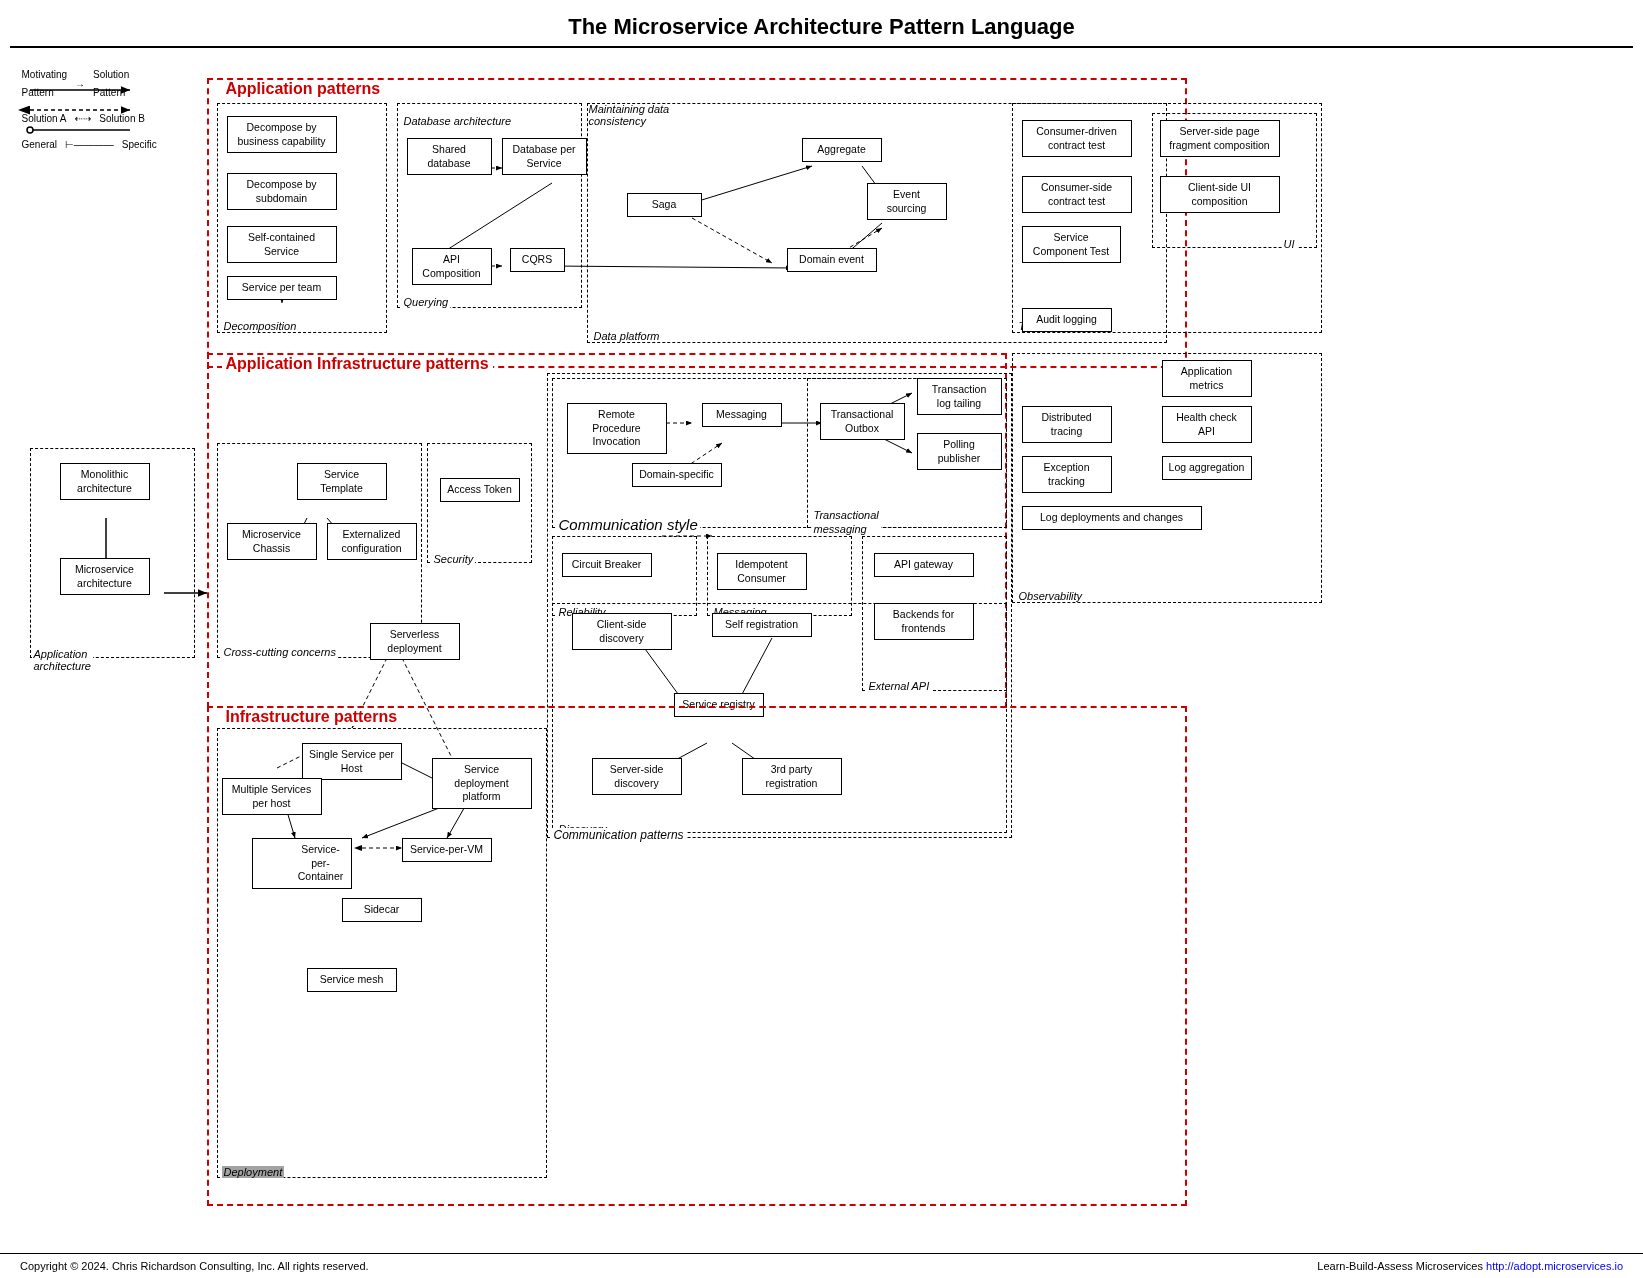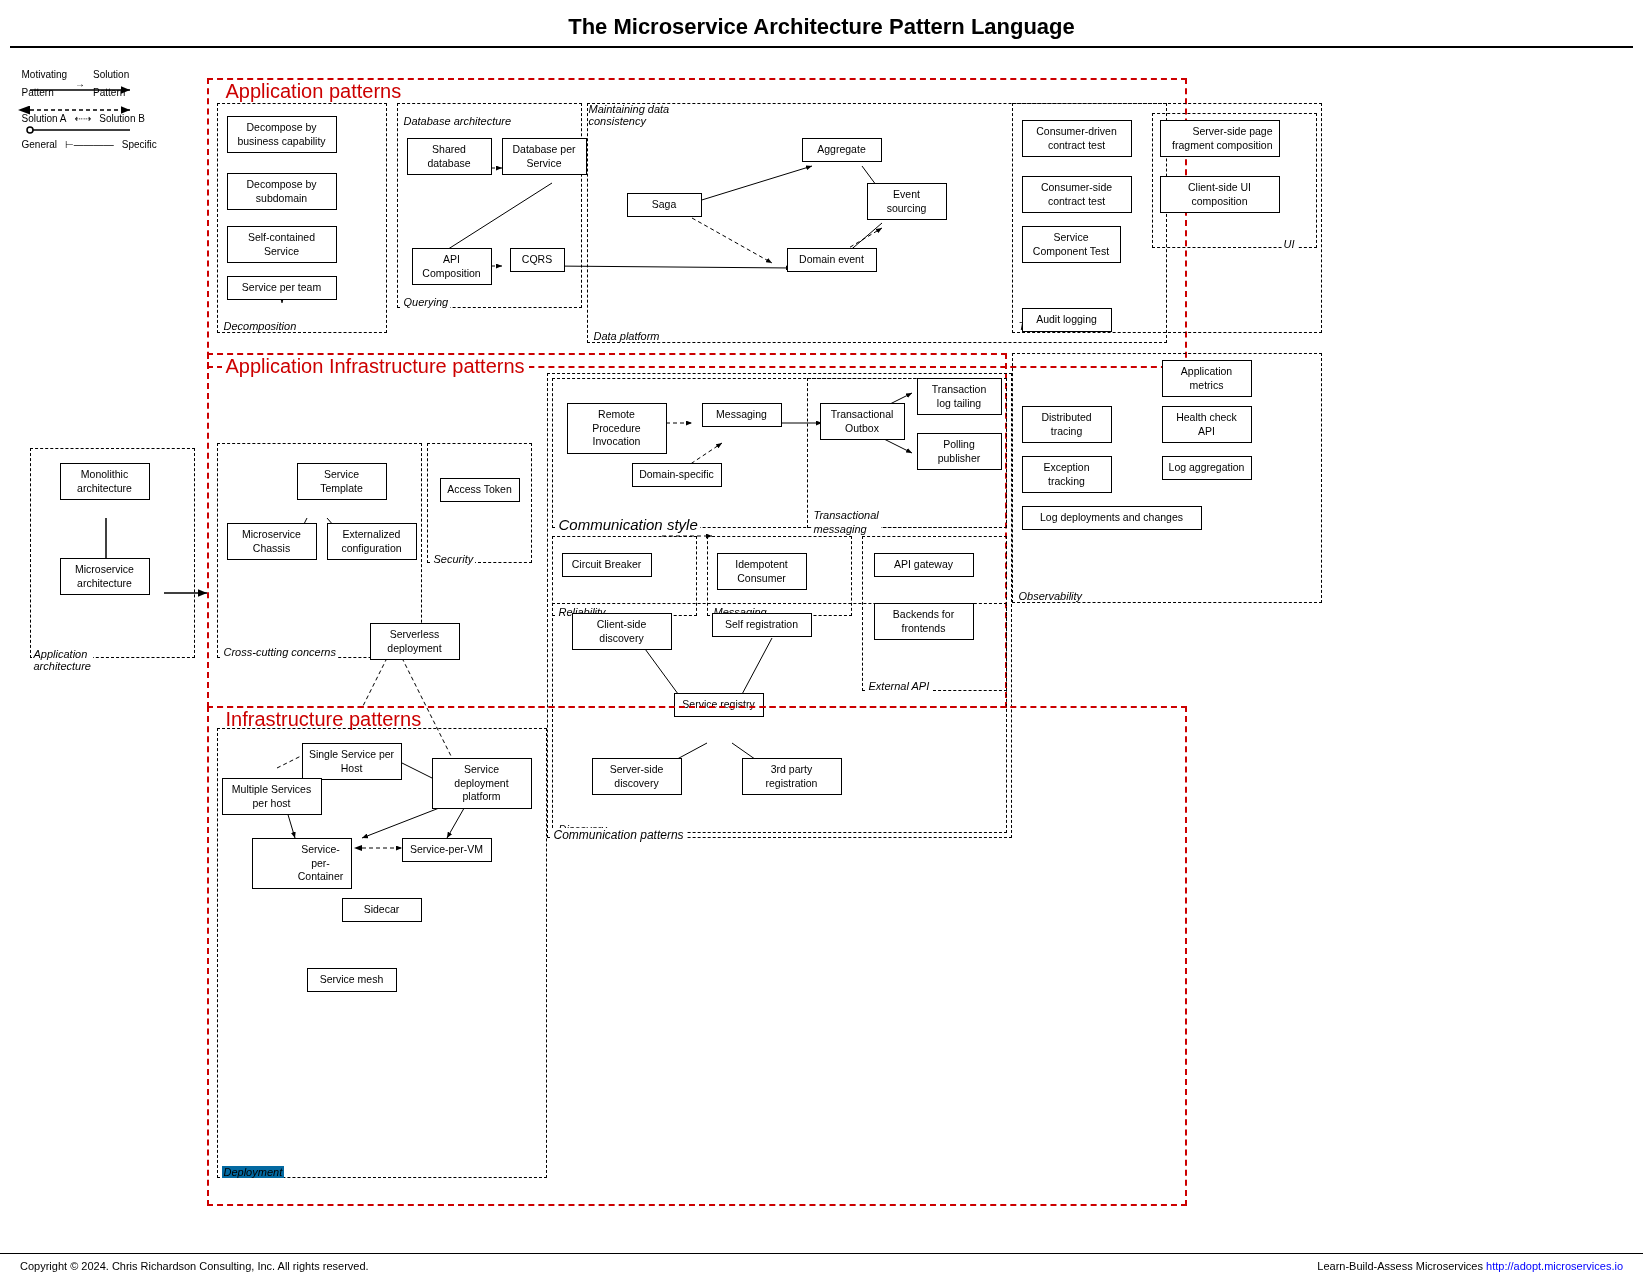--- a/index.html
+++ b/index.html
@@ -46,22 +46,22 @@
     .arrows-svg {
       position: absolute;
       top: 0; left: 0;
       width: 100%;
       height: 100%;
       pointer-events: none;
     }
 
     .red-title {
       color: #c00;
-      font-size: 20px;
-      font-weight: normal;
+      font-size: 16px;
+      font-weight: bold;
     }
 
     .footer {
       border-top: 1px solid #000;
       padding: 6px 10px;
       display: flex;
       justify-content: space-between;
       font-size: 11px;
       margin-top: 4px;
     }
@@ -212,21 +212,21 @@
 
   <div style="position:absolute;top:55px;left:1000px;width:310px;height:230px;border:1.5px dashed #000;"></div>
   <div style="position:absolute;top:272px;left:1005px;font-style:italic;font-size:11px;background:#fff;padding:0 2px;">Testing</div>
 
   <div style="position:absolute;top:65px;left:1140px;width:165px;height:135px;border:1.5px dashed #000;"></div>
   <div style="position:absolute;top:190px;left:1270px;font-style:italic;font-size:11px;background:#fff;padding:0 2px;">UI</div>
 
   <div class="node" style="width:110px;top:72px;left:1010px;">Consumer-driven contract test</div>
   <div class="node" style="width:110px;top:128px;left:1010px;">Consumer-side contract test</div>
   <div class="node" style="width:99px;top:178px;left:1010px;">Service Component Test</div>
-  <div class="node" style="width:120px;top:72px;left:1148px;text-align:right;">Server-side page fragment composition</div>
+  <div class="node" style="width:120px;top:72px;left:1148px;">Server-side page fragment composition</div>
   <div class="node" style="width:120px;top:128px;left:1148px;">Client-side UI composition</div>
 
   <div class="node" style="width:90px;top:260px;left:1010px;">Audit logging</div>
 
   <div style="position:absolute;top:305px;left:1000px;width:310px;height:250px;border:1.5px dashed #000;"></div>
   <div style="position:absolute;top:542px;left:1005px;font-style:italic;font-size:11px;background:#fff;padding:0 2px;">Observability</div>
 
   <div class="node" style="width:90px;top:312px;left:1150px;">Application metrics</div>
   <div class="node" style="width:90px;top:358px;left:1010px;">Distributed tracing</div>
   <div class="node" style="width:90px;top:358px;left:1150px;">Health check API</div>
@@ -294,21 +294,21 @@
   <div class="node" style="width:90px;top:645px;left:662px;">Service registry</div>
   <div class="node" style="width:90px;top:710px;left:580px;">Server-side discovery</div>
   <div class="node" style="width:100px;top:710px;left:730px;">3rd party registration</div>
 
   <div style="position:absolute;top:658px;left:195px;width:980px;height:500px;border:2px dashed #c00;"></div>
   <div class="red-title" style="position:absolute;top:660px;left:210px;background:#fff;padding:0 4px;">Infrastructure patterns</div>
 
   <div class="node" style="width:90px;top:575px;left:358px;">Serverless deployment</div>
 
   <div style="position:absolute;top:680px;left:205px;width:330px;height:450px;border:1.5px dashed #000;"></div>
-  <div style="position:absolute;top:1118px;left:210px;font-style:italic;font-size:11px;background:#0369a1;padding:0 2px;">Deployment</div>
+  <div style="position:absolute;top:1118px;left:210px;font-style:italic;font-size:11px;background:#a3a3a3;padding:0 2px;">Deployment</div>
 
   <div class="node" style="width:100px;top:695px;left:290px;">Single Service per Host</div>
   <div class="node" style="width:100px;top:730px;left:210px;">Multiple Services per host</div>
   <div class="node" style="width:100px;top:710px;left:420px;">Service deployment platform</div>
   <div class="node" style="width:100px;top:790px;left:240px;padding-left:44px;">Service-per-Container</div>
   <div class="node" style="width:90px;top:790px;left:390px;">Service-per-VM</div>
   <div class="node" style="width:80px;top:850px;left:330px;">Sidecar</div>
   <div class="node" style="width:90px;top:920px;left:295px;">Service mesh</div>
 
 </div>

